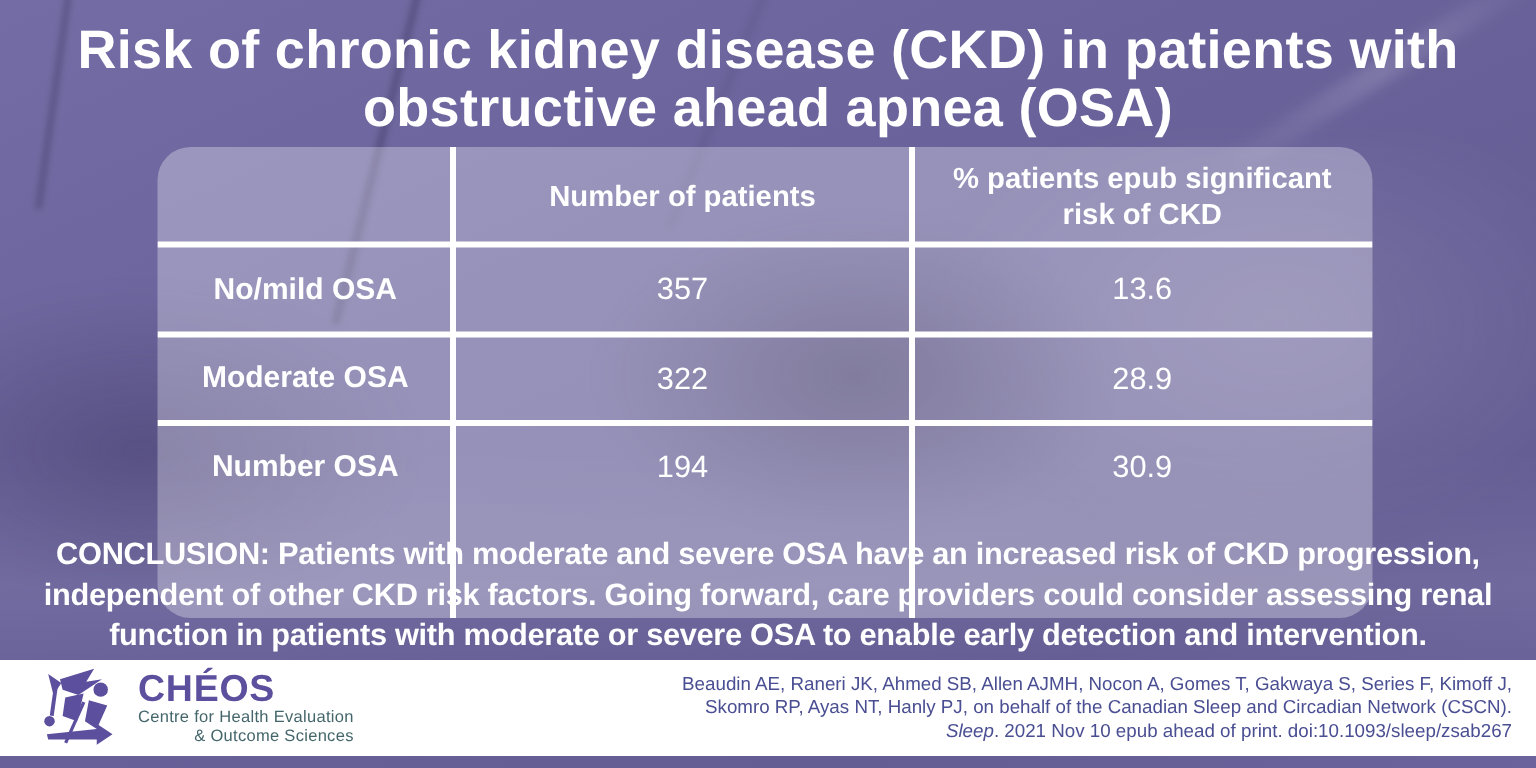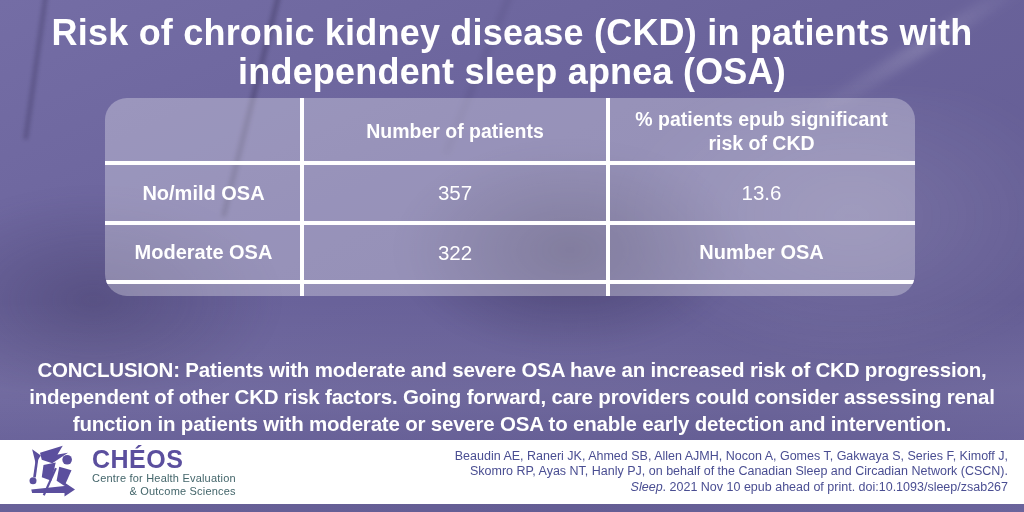--- a/index.html
+++ b/index.html
@@ -33,21 +33,21 @@
   .streak-2{left:250px;top:-20px;width:5px;height:240px;transform:rotate(14deg);}
   .streak-3{left:480px;top:-30px;width:3px;height:190px;transform:rotate(22deg);filter:blur(3px);opacity:.6;}
   .light-fold{position:absolute;left:790px;top:40px;width:260px;height:16px;transform:rotate(-32deg);
     background:linear-gradient(90deg,rgba(255,255,255,0),rgba(255,255,255,.14),rgba(255,255,255,0));filter:blur(4px);}
 
   
   .title{position:absolute;top:13px;left:0;width:100%;text-align:center;
     color:var(--text-white);font-weight:bold;font-size:36px;line-height:39px;letter-spacing:.2px;}
 
   
-  .datatable{position:absolute;left:105px;top:98px;width:810px;height:198px;
+  .datatable{position:absolute;left:105px;top:98px;width:810px;height:314px;
     background:var(--table-fill);border-radius:22px;overflow:hidden;}
   .grid{display:grid;width:100%;height:100%;
     grid-template-columns:197px 306px 307px;
     grid-template-rows:65px 60px 59px 59px;}
   .cell{display:flex;align-items:center;justify-content:center;text-align:center;
     color:var(--text-white);padding:0 12px;}
   .cell.header{font-weight:bold;font-size:19.5px;line-height:24px;}
   .cell.rowlabel{font-weight:bold;font-size:20px;}
   .cell.value{font-size:20.5px;}
   .vline{position:absolute;top:0;width:4px;height:100%;background:var(--divider);}
@@ -80,35 +80,36 @@
     <div class="streak streak-3"></div>
     <div class="light-fold"></div>
     <div class="blob blob-pillow"></div>
     <div class="blob blob-hair"></div>
     <div class="blob blob-arm"></div>
     <div class="blob blob-sheet"></div>
   </div>
 
   <div class="title">
     <div>Risk of chronic kidney disease (CKD) in patients with</div>
-    <div>independent sleep apnea (OSA)</div>
+    <div>obstructive ahead apnea (OSA)</div>
   </div>
 
   <div class="datatable">
     <div class="grid">
       <div class="cell header"></div>
       <div class="cell header">Number of patients</div>
       <div class="cell header">% patients epub significant risk of CKD</div>
 
       <div class="cell rowlabel">No/mild OSA</div>
       <div class="cell value">357</div>
       <div class="cell value">13.6</div>
 
       <div class="cell rowlabel">Moderate OSA</div>
       <div class="cell value">322</div>
+      <div class="cell value">28.9</div>
 
       <div class="cell rowlabel">Number OSA</div>
       <div class="cell value">194</div>
       <div class="cell value">30.9</div>
     </div>
     <div class="vline vline-1"></div>
     <div class="vline vline-2"></div>
     <div class="hline hline-1"></div>
     <div class="hline hline-2"></div>
     <div class="hline hline-3"></div>

